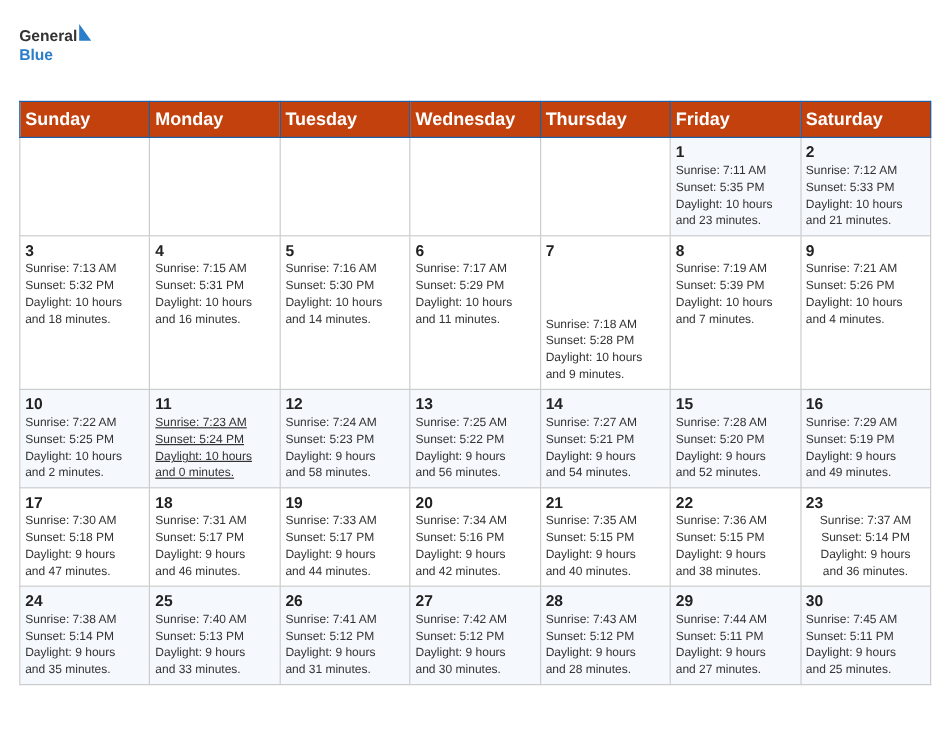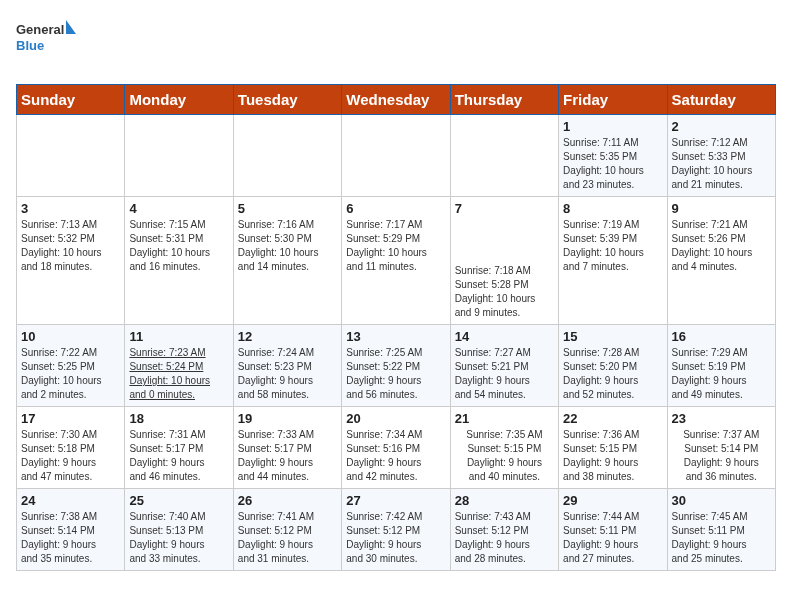--- a/index.html
+++ b/index.html
@@ -258,21 +258,21 @@
         </td>
         <td>
           <span class="day-number">20</span>
           <div class="day-info" style="white-space: pre-line;">Sunrise: 7:34 AM
 Sunset: 5:16 PM
 Daylight: 9 hours
 and 42 minutes.</div>
         </td>
         <td>
           <span class="day-number">21</span>
-          <div class="day-info" style="white-space: pre-line; text-align: center;">Sunrise: 7:35 AM
+          <div class="day-info" style="white-space: pre-line;">Sunrise: 7:35 AM
 Sunset: 5:15 PM
 Daylight: 9 hours
 and 40 minutes.</div>
         </td>
         <td>
           <span class="day-number">22</span>
           <div class="day-info" style="white-space: pre-line;">Sunrise: 7:36 AM
 Sunset: 5:15 PM
 Daylight: 9 hours
 and 38 minutes.</div>

